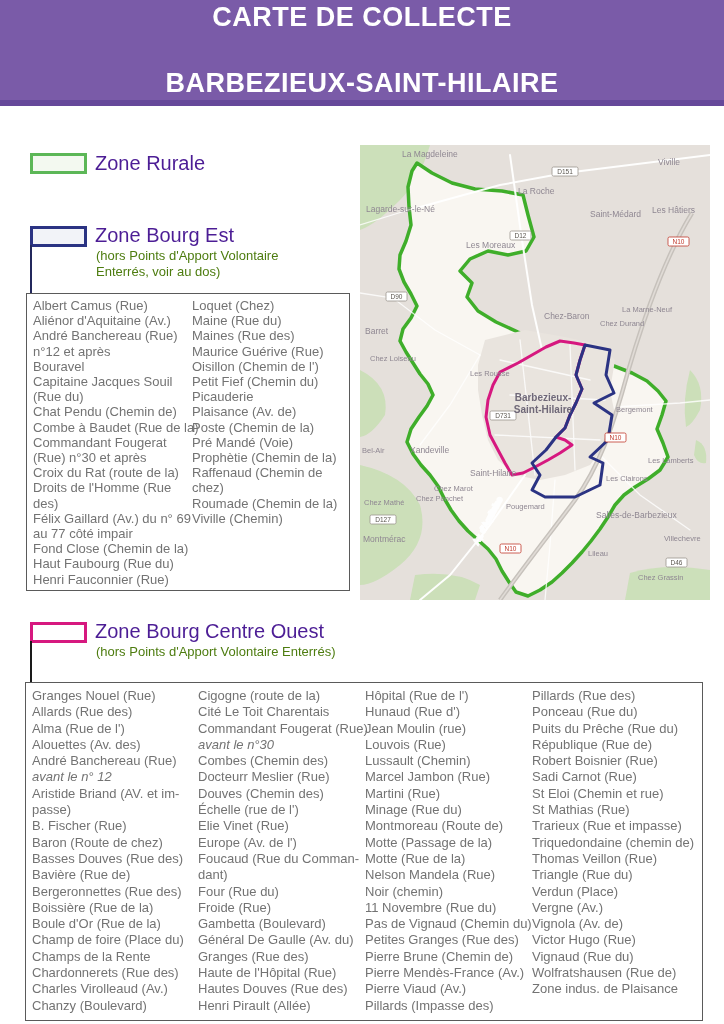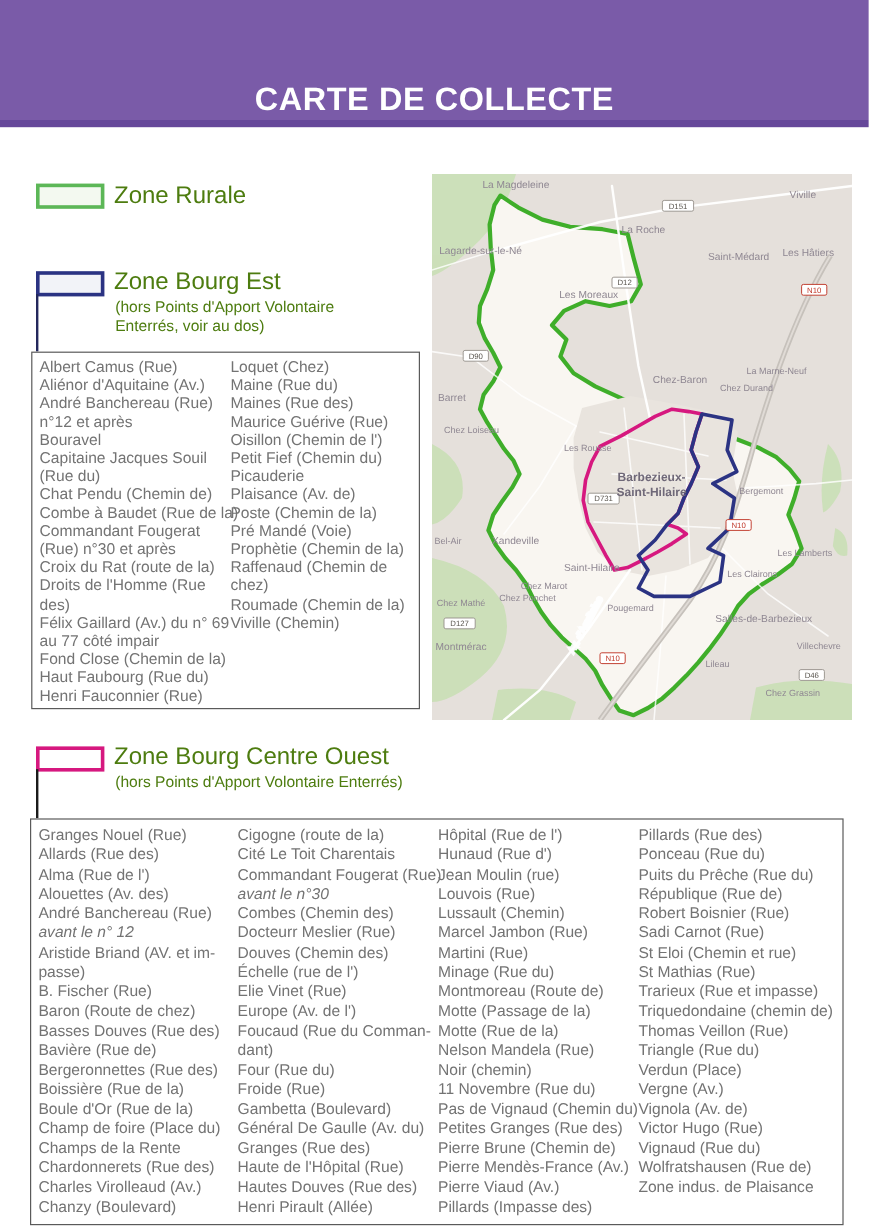--- a/index.html
+++ b/index.html
@@ -2,26 +2,26 @@
 <html><head>
 <meta charset="utf-8">
 <style>
   html,body{margin:0;padding:0}
   body{
     width:724px;height:1024px;position:relative;overflow:hidden;
     background:#ffffff;font-family:"Liberation Sans",sans-serif;color:#1a1a1a;
   }
   
   .header{position:absolute;left:0;top:0;width:724px;height:100px;
-    display:flex;flex-direction:column;justify-content:flex-end;align-items:center;}
+    display:flex;flex-direction:column;justify-content:space-between;align-items:center;}
   .header .t{color:#fff;font-weight:700;font-size:27px;line-height:34px;letter-spacing:.5px;text-align:center}
   .header-strip{position:absolute;left:0;top:100px;width:724px;height:6px}
   
   .swatch{position:absolute;width:51px;height:15px;border:3px solid #000;background:#fff}
-  .legend-title{position:absolute;font-size:20px;color:#4d7c0f}
+  .legend-title{position:absolute;font-size:20px;color:#4c1d95}
   .legend-sub{position:absolute;font-size:13px;line-height:16px;color:#4d7c0f;white-space:pre-line}
   .connector{position:absolute;width:2px}
   
   .street-box{position:absolute;border:1px solid #5a5a5a;background:#fff;display:flex}
   .street-col{font-size:13px;line-height:15.2px;padding-top:4px;color:#737373}
   .box2 .street-col{line-height:16.3px;padding-top:5px}
   .street-line{white-space:nowrap}
   .italic{font-style:italic}
   
   .map-wrap{position:absolute;left:360px;top:145px;width:350px;height:455px;background:#8b5cf6}
@@ -34,20 +34,21 @@
   .badge-text{fill:#5a564f;font-size:6.5px;text-anchor:middle;font-family:"Liberation Sans",sans-serif}
   .badge-text.n{fill:#C0392B}
   .road{stroke:#ffffff;stroke-width:2;fill:none;stroke-linecap:round;opacity:.95}
   .road.minor{stroke-width:1.3;opacity:.8}
 </style>
 </head>
 <body>
 
 <div class="header" style="background: rgb(122, 91, 168);">
   <div class="t">CARTE DE COLLECTE</div>
+  <div class="t">BARBEZIEUX-SAINT-HILAIRE</div>
 </div>
 <div class="header-strip" style="background: rgb(102, 72, 154);"></div>
 
 <div class="swatch" id="sw-rural" style="left: 30px; top: 153px; border-color: rgb(92, 183, 87); background: rgb(243, 249, 240);"></div>
 <div class="legend-title" style="left:95px;top:152px">Zone Rurale</div>
 
 <div class="swatch" id="sw-est" style="left: 30px; top: 226px; border-color: rgb(43, 51, 131); background: rgb(242, 243, 248);"></div>
 <div class="legend-title" style="left:95px;top:224px">Zone Bourg Est</div>
 <div class="legend-sub" style="left:96px;top:248px">(hors Points d'Apport Volontaire
 Enterrés, voir au dos)</div>

